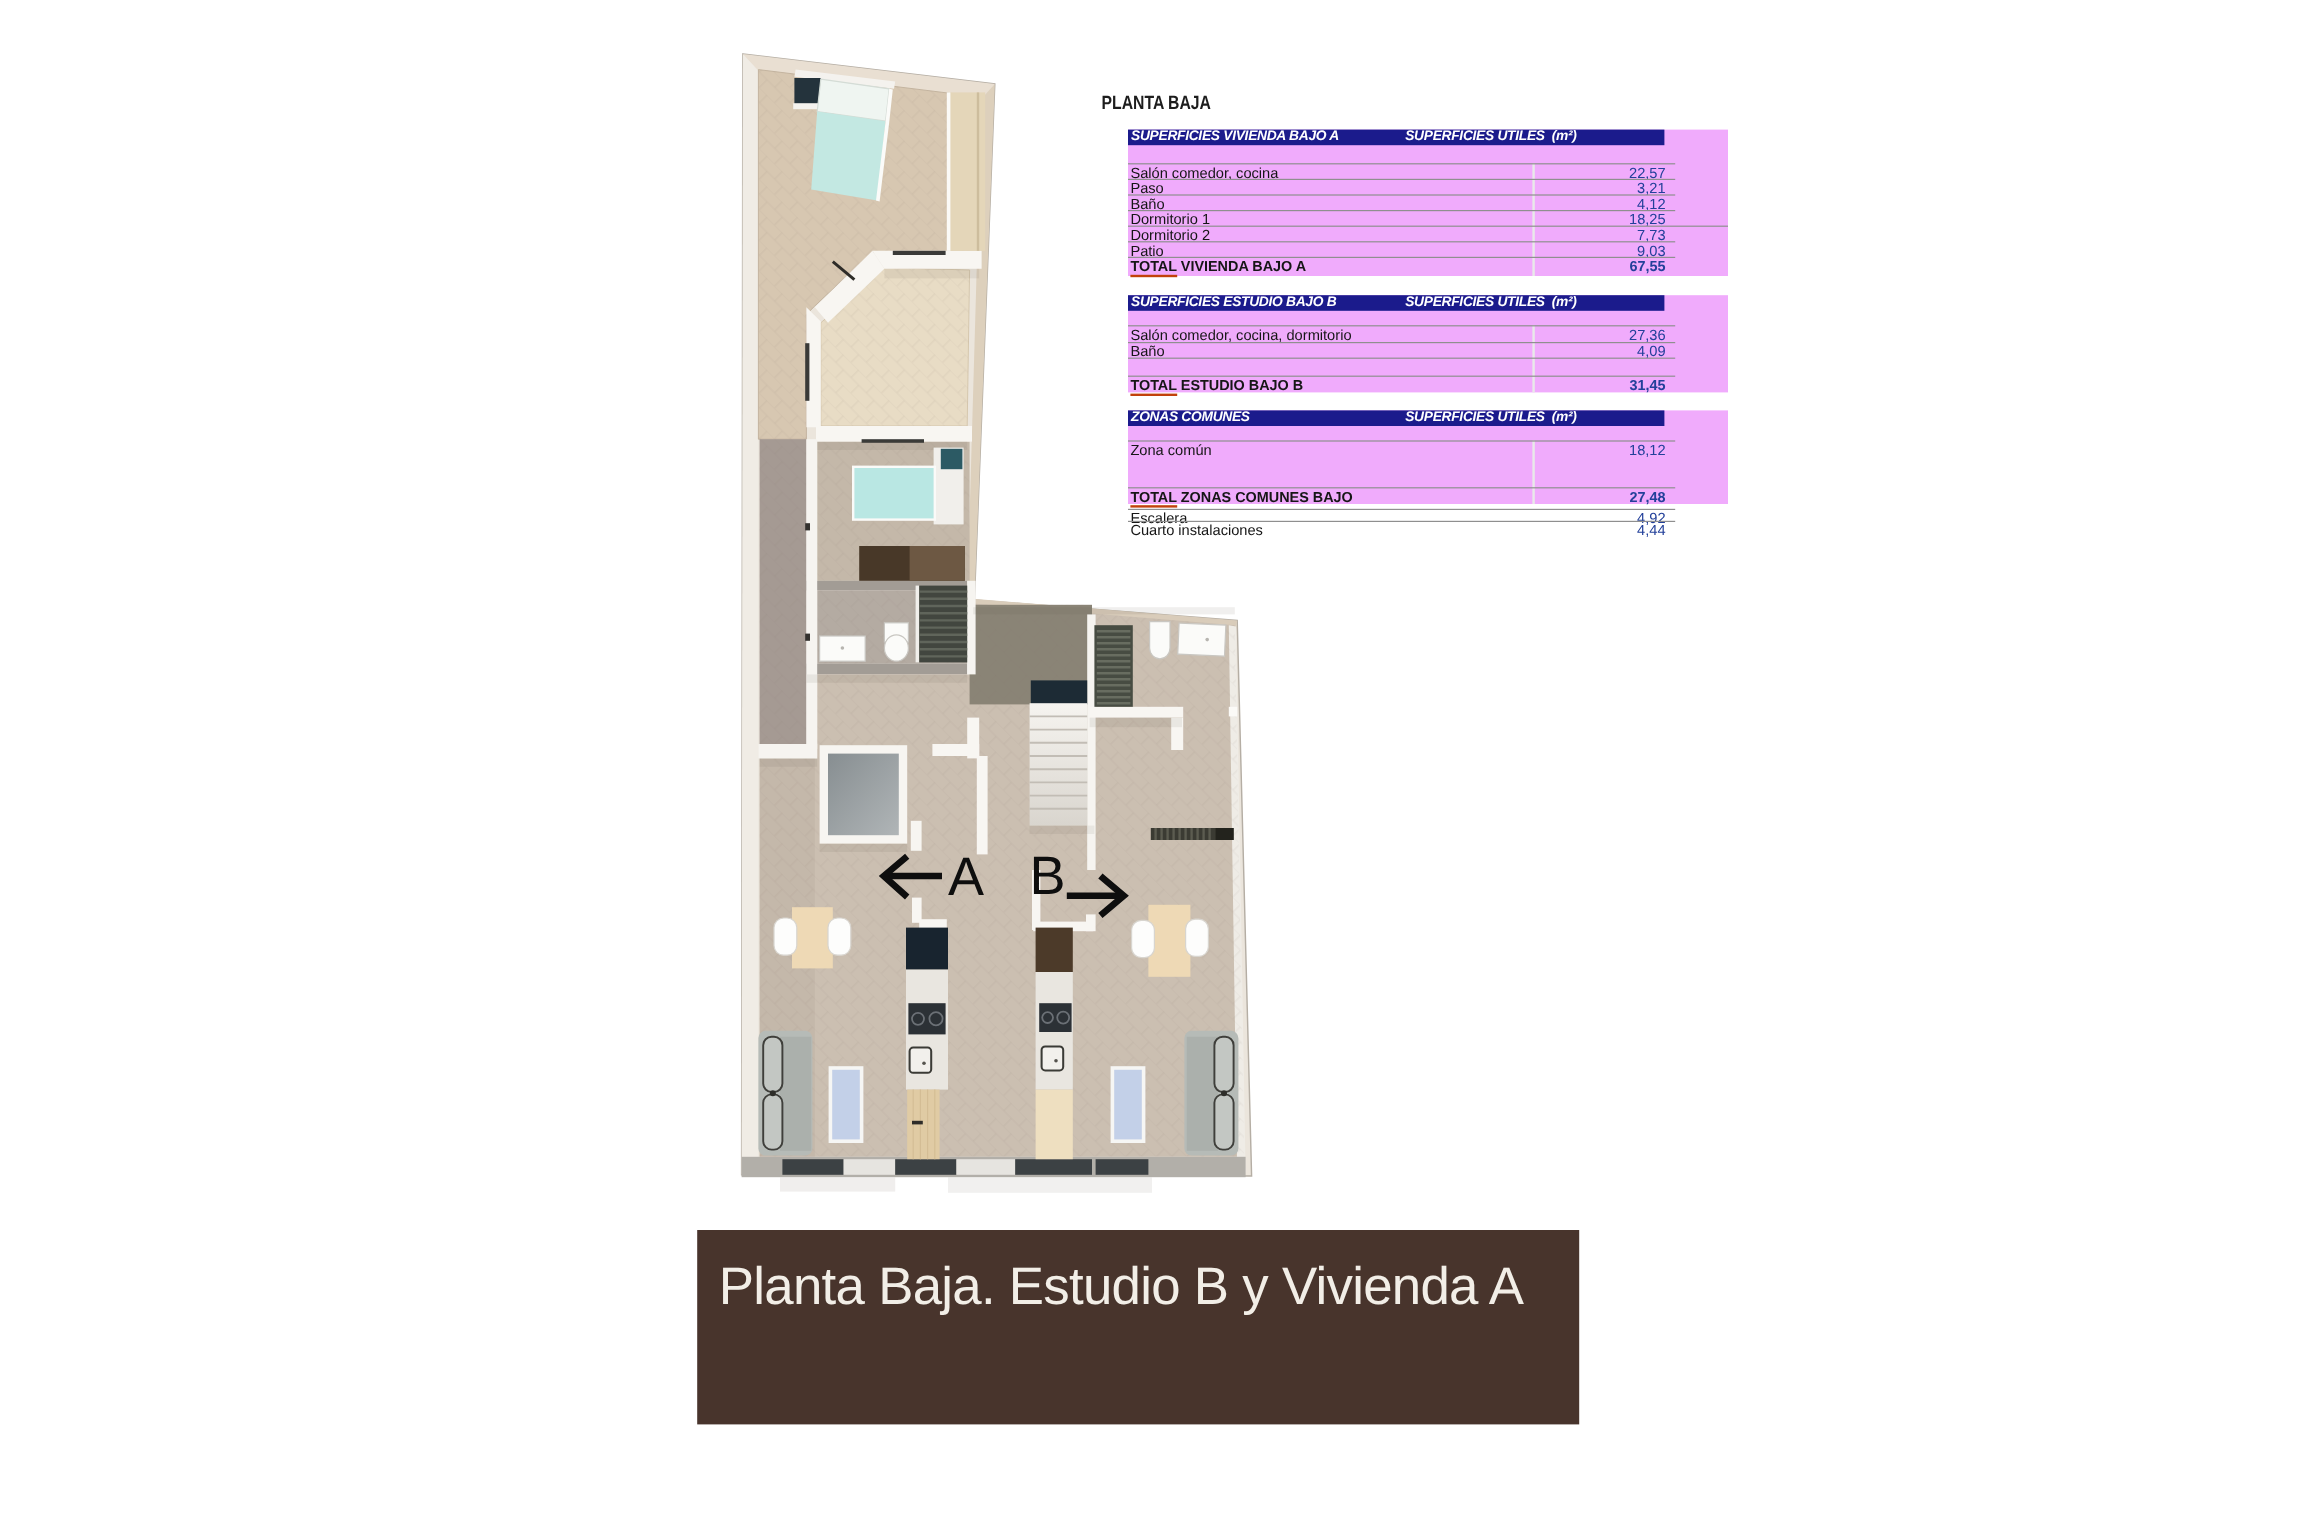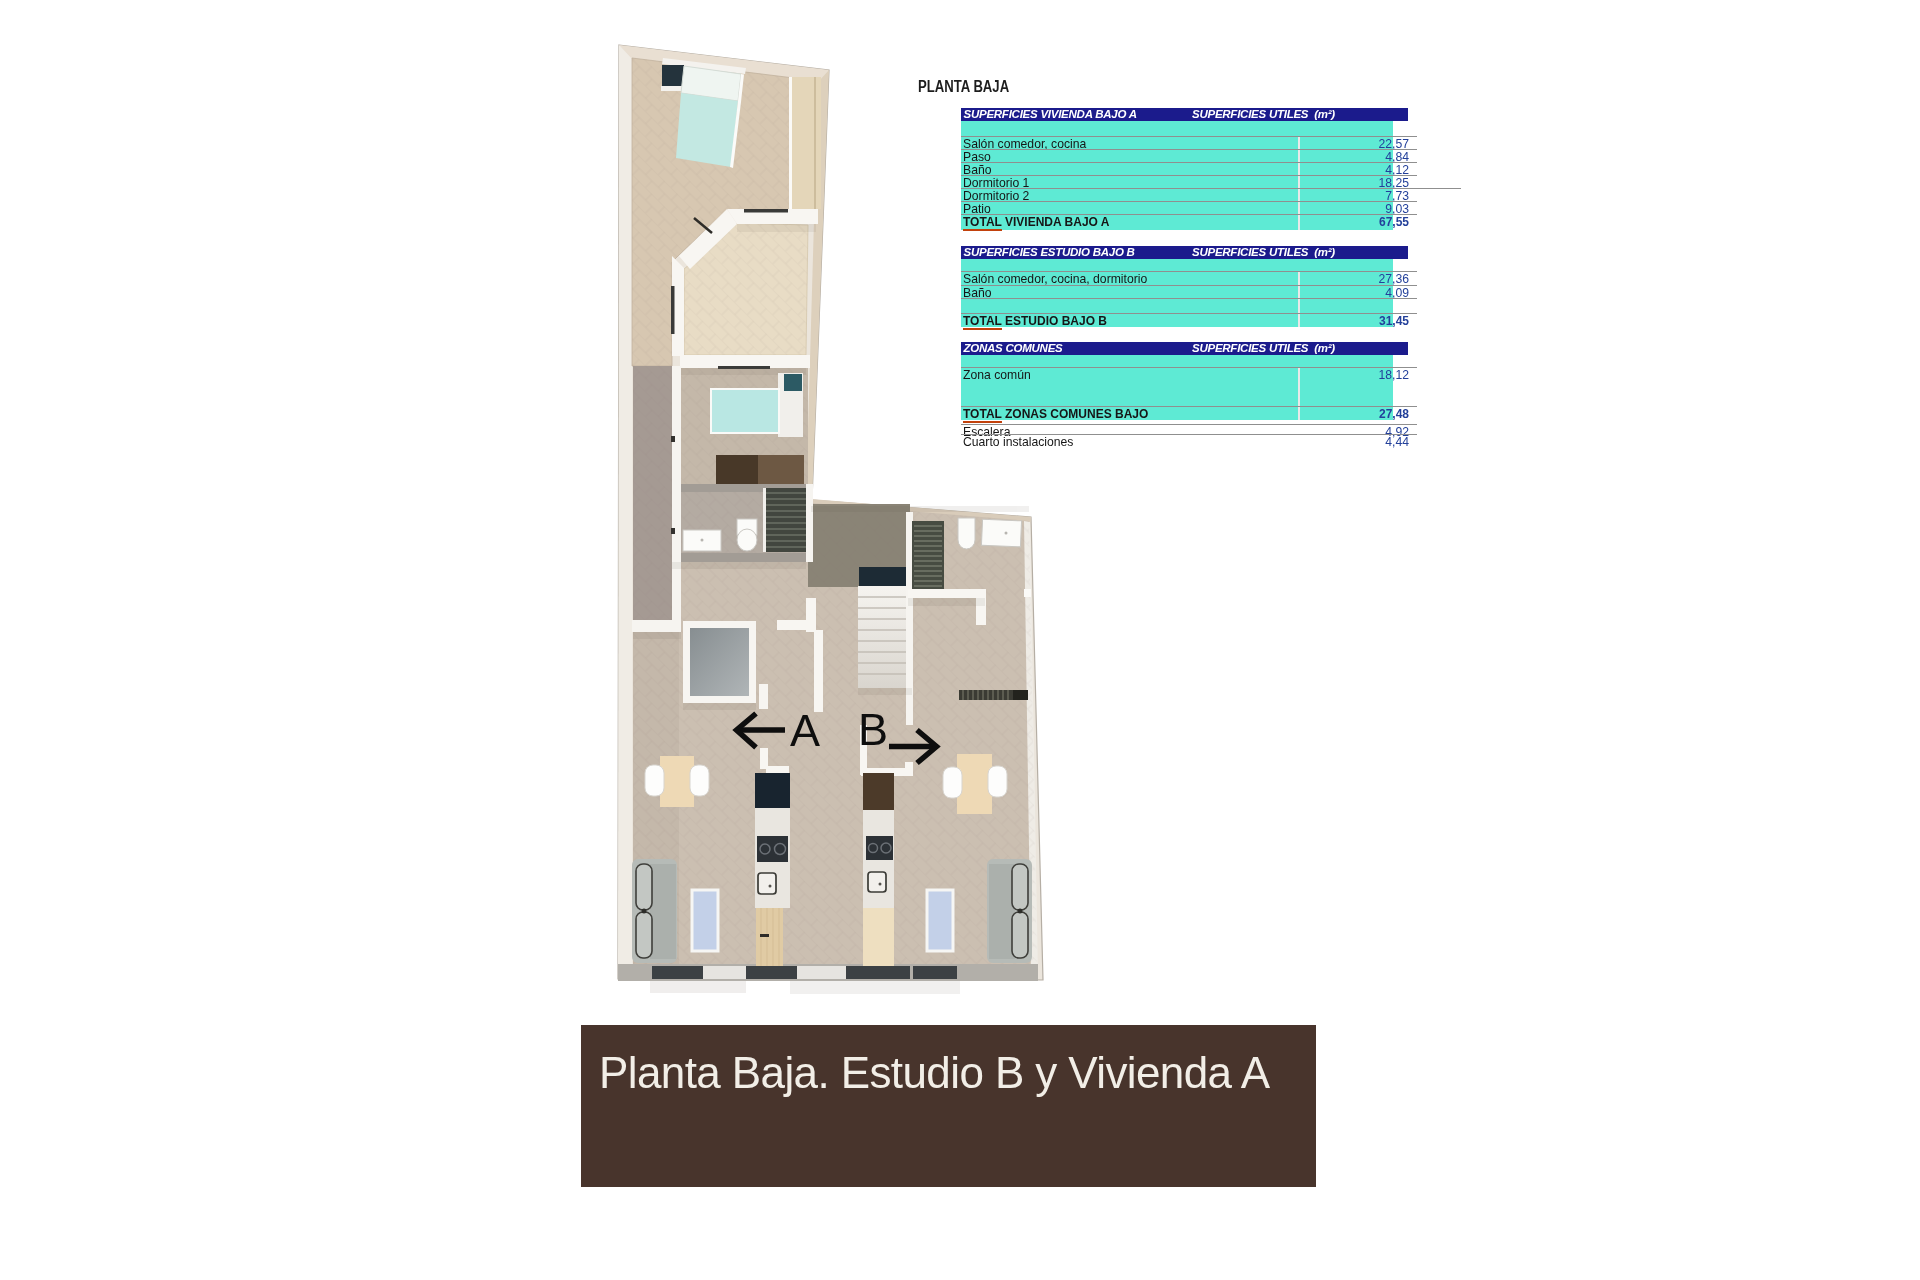--- a/index.html
+++ b/index.html
@@ -1,18 +1,18 @@
 <!DOCTYPE html>
 <html><head>
 <meta charset="utf-8">
 <style>
   html,body{margin:0;padding:0;background:#ffffff;width:1920px;height:1280px;overflow:hidden;}
   body{font-family:"Liberation Sans", sans-serif;position:relative;}
   .abs{position:absolute;}
-  .tbl{position:absolute;left:961px;width:432px;background:#5eead4;}
+  .tbl{position:absolute;left:940px;width:500px;background:#f0abfc;}
   .navy{position:absolute;left:0;top:0;width:447px;height:13px;background:#1b1b8c;color:#ffffff;
         font-style:italic;font-weight:bold;font-size:11.5px;line-height:13px;white-space:nowrap;letter-spacing:-0.25px;}
   .navy .h1{position:absolute;left:2.5px;top:0;}
   .navy .h2{position:absolute;left:231px;top:0;}
   .row{position:absolute;left:0;width:456px;border-top:1px solid #8f8f8f;font-size:12.2px;color:#161616;
        white-space:nowrap;}
   .row .lab{position:absolute;left:2px;top:-0.5px;}
   .row .val{position:absolute;left:339px;width:109px;top:-0.5px;text-align:right;color:#23409a;}
   .tot{font-weight:bold;font-size:12px;}
   .tot .val{font-weight:bold;}
@@ -299,21 +299,21 @@
       <span class="h1">SUPERFICIES VIVIENDA BAJO A</span>
       <span class="h2">SUPERFICIES UTILES&nbsp; (m²)</span>
     </div>
   <div class="vdiv" style="top:28px;height:94px;"></div>
   <div class="row" style="top:28px;height:13px;">
       <span class="lab">Salón comedor, cocina</span>
       <span class="val">22,57</span>
     </div>
   <div class="row" style="top:41px;height:13px;">
       <span class="lab">Paso</span>
-      <span class="val">4,84</span>
+      <span class="val">3,21</span>
     </div>
   <div class="row" style="top:54px;height:13px;">
       <span class="lab">Baño</span>
       <span class="val">4,12</span>
     </div>
   <div class="row" style="top:67px;height:13px;">
       <span class="lab">Dormitorio 1</span>
       <span class="val">18,25</span>
     </div>
   <div class="row" style="top:80px;height:13px;padding-left:44px;">

